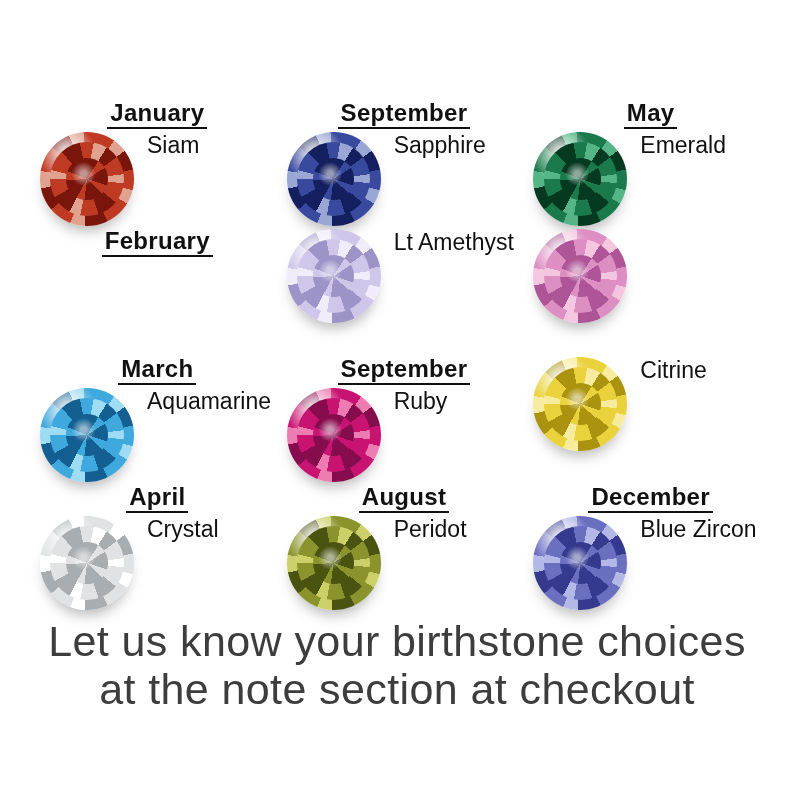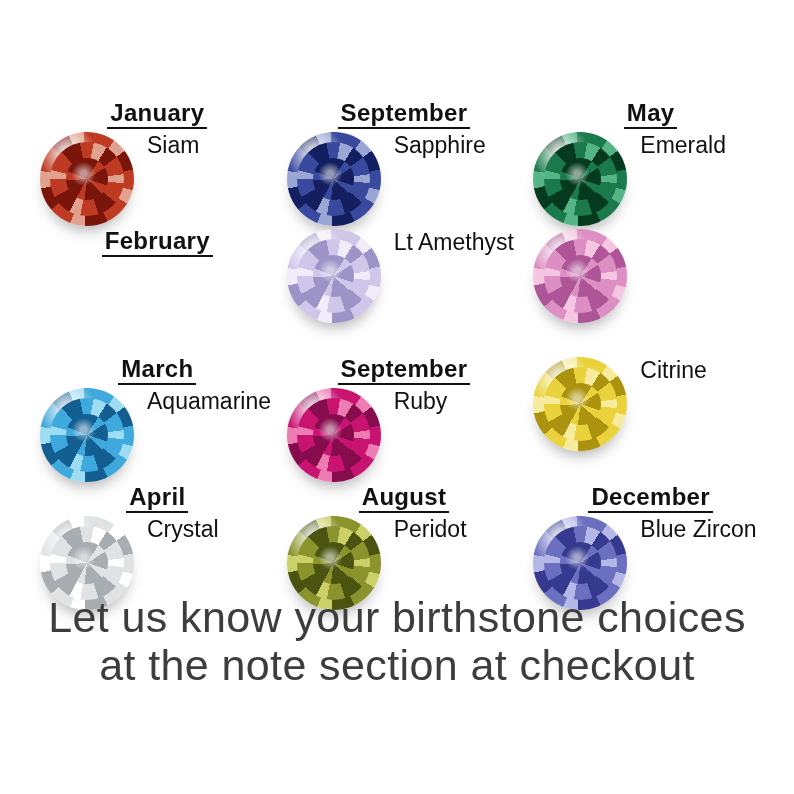--- a/index.html
+++ b/index.html
@@ -71,21 +71,21 @@
     content:"";position:absolute;inset:28%;border-radius:50%;
     background:
       radial-gradient(circle at 42% 38%, rgba(255,255,255,.55) 0 8%, rgba(255,255,255,0) 34%),
       conic-gradient(from 0deg,
         var(--d) 0 9%, var(--m) 9% 16%, var(--d) 16% 30%, var(--m) 30% 37%,
         var(--d) 37% 52%, var(--m) 52% 58%, var(--d) 58% 74%, var(--m) 74% 81%,
         var(--d) 81% 100%);
   }
   .footer{
     position:absolute;
-    top:580px;left:0;right:0;
+    top:604px;left:0;right:0;
     text-align:center;
     font-size:43px;
     font-weight:300;
     letter-spacing:.4px;
     line-height:48px;
     color:var(--footer-color,#3d3d3d);
   }
 </style>
 </head>
 <body>

